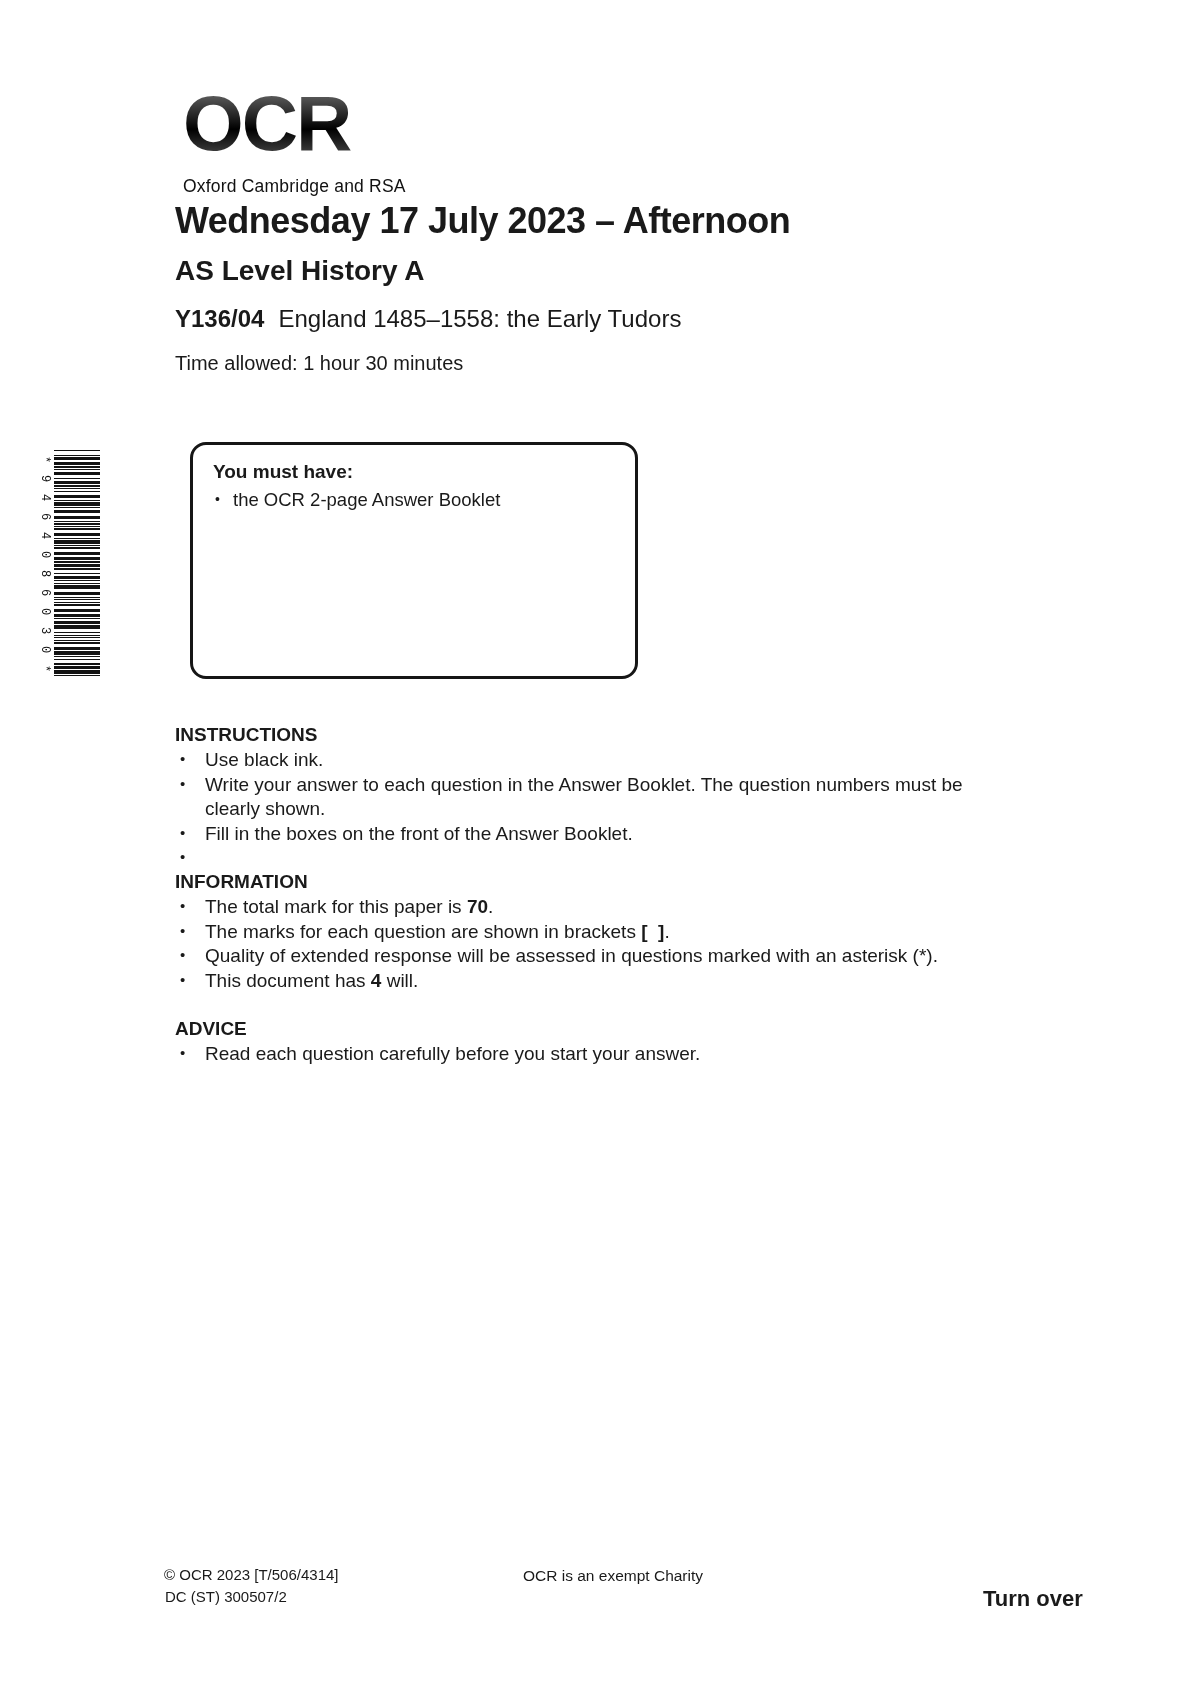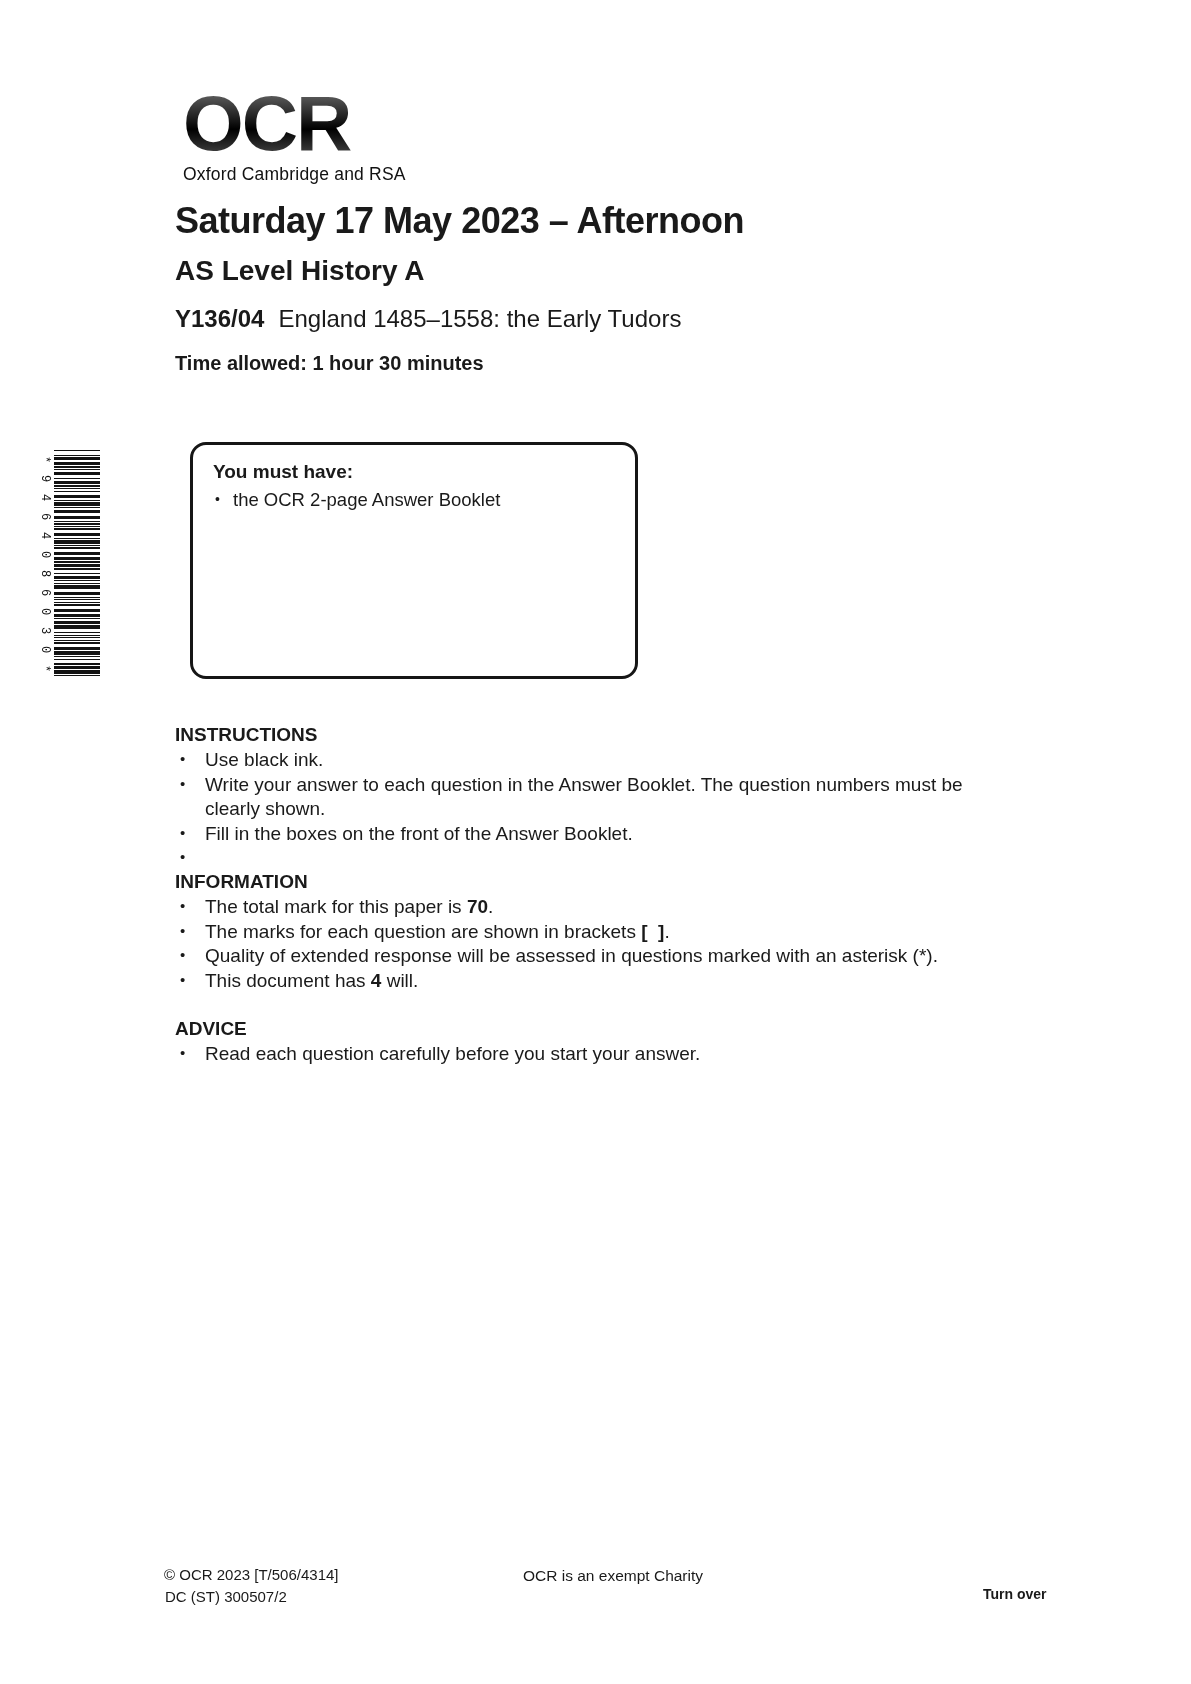--- a/index.html
+++ b/index.html
@@ -12,28 +12,28 @@
   .page { position:absolute; inset:0; background:#ffffff; }
 
   
   .logo-block { position:absolute; left:183px; top:84px; }
   .logo-text {
     font-size:78px; font-weight:bold; letter-spacing:-2px; line-height:1;
     background:linear-gradient(180deg,#777 0%,#2a2a2a 38%,#000 58%,#555 100%);
     -webkit-background-clip:text; background-clip:text;
     -webkit-text-fill-color:transparent; color:#111;
   }
-  .logo-tagline { font-size:17.5px; color:#111; margin-top:2px; letter-spacing:0.2px; }
+  .logo-tagline { font-size:17.5px; color:#111; margin-top:14px; letter-spacing:0.2px; }
 
   
   .title    { position:absolute; left:175px; top:200px; font-size:36px; font-weight:bold; letter-spacing:-0.5px; }
   .subtitle { position:absolute; left:175px; top:255px; font-size:28px; font-weight:bold; }
   .paper-line { position:absolute; left:175px; top:305px; font-size:24px; }
   .paper-line .code { font-weight:bold; margin-right:14px; }
-  .time-line { position:absolute; left:175px; top:352px; font-size:20px; font-weight:bold; }
+  .time-line { position:absolute; left:175px; top:352px; font-size:20px; font-weight:normal; }
 
   
   .barcode { position:absolute; left:36px; top:450px; height:230px; display:flex; }
   .barcode-chars { width:16px; position:relative; }
   .barcode-chars span {
     position:absolute; left:0; width:16px; height:19px;
     font-family:"Liberation Mono", monospace; font-size:12px; color:#111;
     transform:rotate(90deg); text-align:center; line-height:19px;
   }
   .barcode-bars { width:46px; margin-left:2px; }
@@ -55,33 +55,33 @@
   .content h2 { font-size:19px; font-weight:bold; line-height:25px; margin-bottom:1px; }
   .content ul.bullets { list-style:none; margin-bottom:23px; }
   .content ul.bullets li { position:relative; padding-left:30px; font-size:19px; line-height:24.5px; }
   .content ul.bullets li .dot { position:absolute; left:5px; top:-1px; font-size:15px; }
   .content b { font-weight:bold; }
 
   
   .footer-copyright { position:absolute; left:164px; top:1566px; font-size:15px; }
   .footer-ref       { position:absolute; left:165px; top:1588px; font-size:15px; }
   .footer-charity   { position:absolute; left:523px; top:1567px; font-size:15.5px; }
-  .footer-turnover  { position:absolute; left:983px; top:1586px; font-size:14px; font-weight:bold; }
+  .footer-turnover  { position:absolute; left:983px; top:1586px; font-size:22px; font-weight:bold; }
 </style>
 </head>
 <body>
 
 <div class="page">
 
   <div class="logo-block">
     <div class="logo-text">OCR</div>
     <div class="logo-tagline">Oxford Cambridge and RSA</div>
   </div>
 
-  <h1 class="title">Saturday 17 May 2023 – Afternoon</h1>
+  <h1 class="title">Wednesday 17 July 2023 – Afternoon</h1>
   <h2 class="subtitle">AS Level History A</h2>
 
   <div class="paper-line">
     <span class="code">Y136/04</span><span>England 1485–1558: the Early Tudors</span>
   </div>
 
   <div class="time-line">Time allowed: 1 hour 30 minutes</div>
 
   <div class="barcode">
     <div class="barcode-chars" id="barcode-chars">

